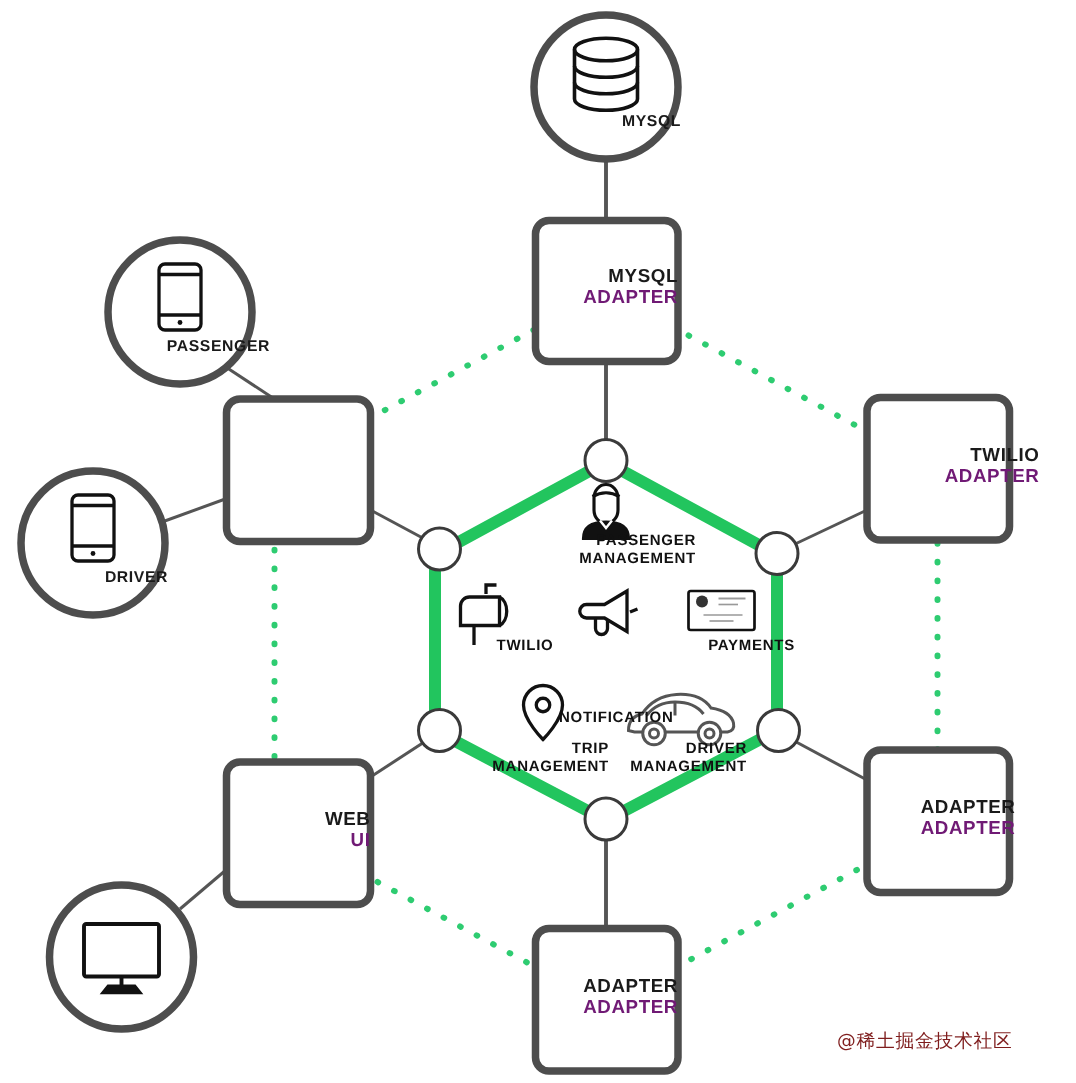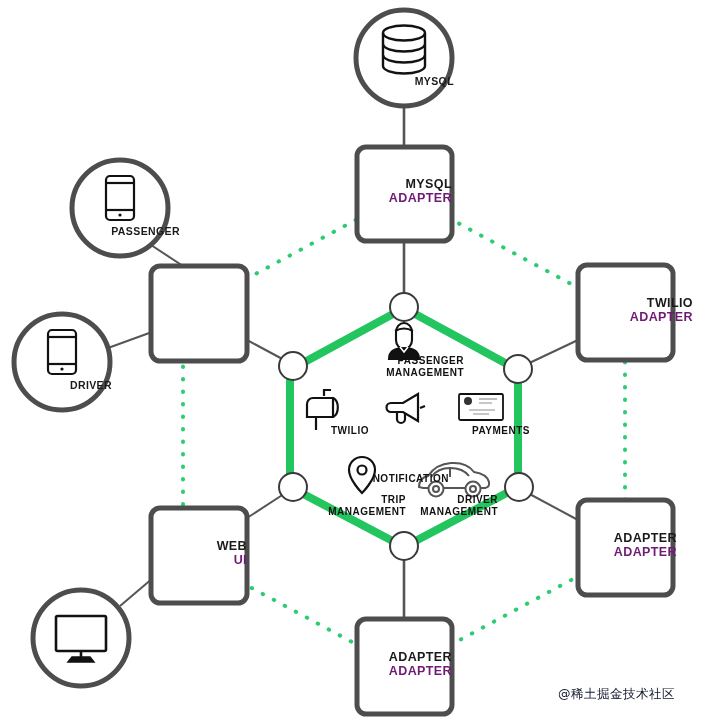--- a/index.html
+++ b/index.html
@@ -62,21 +62,21 @@
     color: #1b1b1b;
     line-height: 1.28;
     letter-spacing: 0.1px;
   }
   #title span { display: block; }
   #watermark {
     position: absolute;
     left: 558px;
     top: 686px;
     font-size: 12.5px;
-    color: #0f172a;
+    color: #7f1d1d;
     letter-spacing: 0.5px;
     font-family: "DejaVu Sans", sans-serif;
   }
 </style>
 </head>
 <body>
 
 <div id="stage">
 
   <svg id="diagram-svg" viewBox="0 0 717 722">

